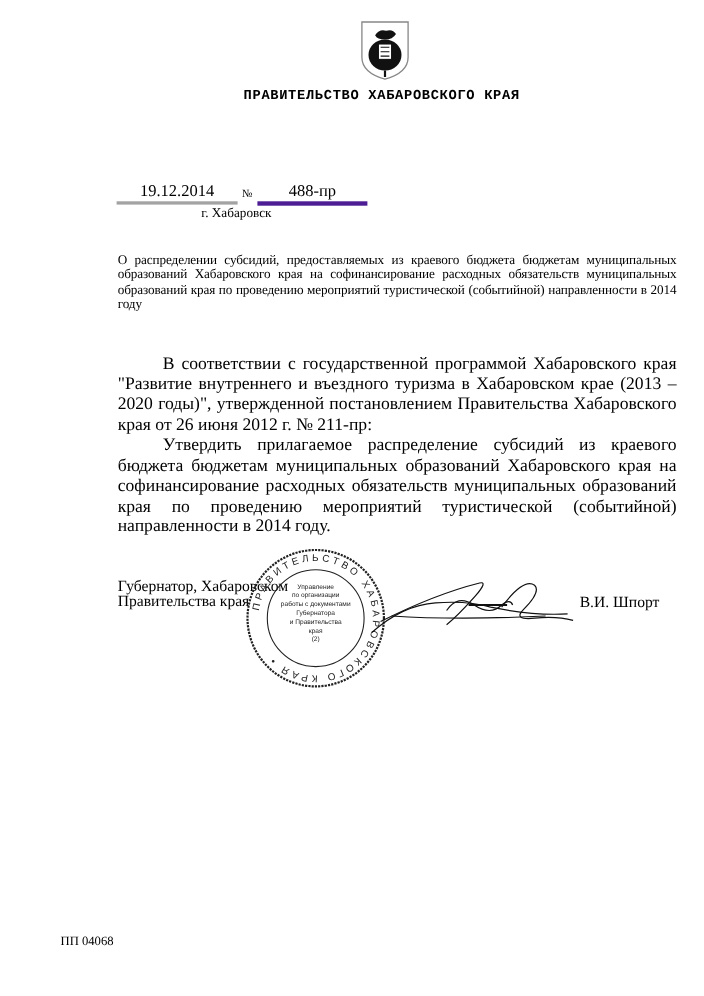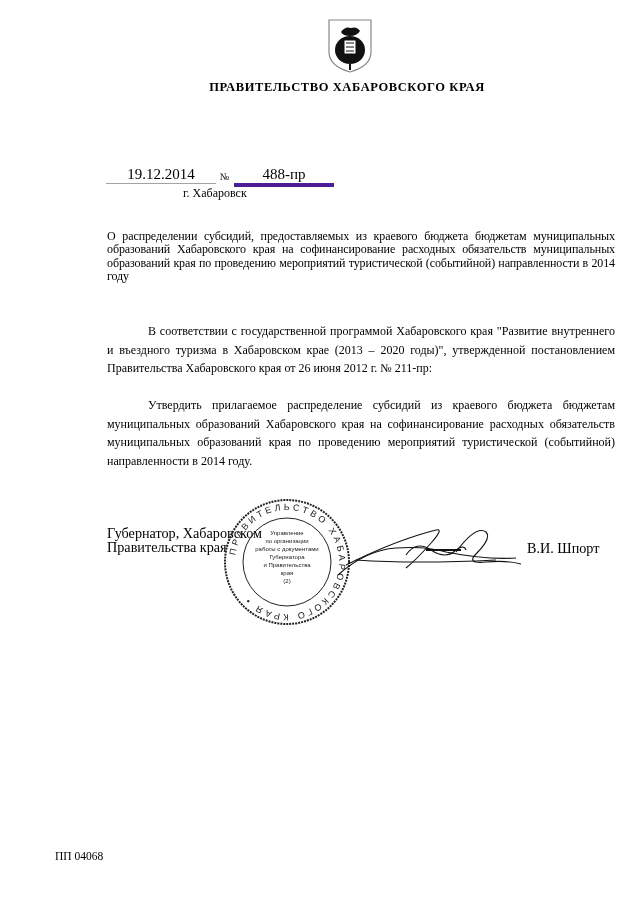--- a/index.html
+++ b/index.html
@@ -25,20 +25,21 @@
     .org-title {
       position: absolute;
       left: 0; width: 640px;
       top: 80px;
       text-align: center;
       font-weight: bold;
       font-size: 12.5px;
       letter-spacing: 0.6px;
       padding-left: 54px;
       box-sizing: border-box;
+      font-family: Liberation Mono, monospace;
     }
     .doc-type {
       position: absolute;
       left: 0; width: 640px;
       top: 106px;
       text-align: center;
       font-weight: bold;
       font-size: 13px;
       letter-spacing: 0.3px;
       padding-left: 62px;
@@ -49,21 +50,21 @@
       position: absolute;
       top: 166px;
       left: 106px;
       height: 20px;
       font-size: 15px;
     }
     .date-field {
       position: absolute;
       left: 0; top: 0;
       width: 110px;
-      border-bottom: 1px solid #a3a3a3;
+      border-bottom: 3px solid #a3a3a3;
       text-align: center;
       line-height: 17px;
     }
     .no-sign {
       position: absolute;
       left: 114px; top: 4px;
       font-size: 10px;
       line-height: 14px;
     }
     .number-field {
@@ -88,21 +89,21 @@
       font-size: 12px;
       line-height: 13.3px;
       text-align: justify;
       letter-spacing: -0.1px;
     }
 
     .body-text {
       position: absolute;
       left: 107px;
       width: 508px;
-      font-size: 12px;
+      font-size: 16px;
       line-height: 18.5px;
       text-align: justify;
       margin: 0;
     }
     .para1 { top: 322px; }
     .para2 { top: 396px; }
     .indent { text-indent: 41px; }
 
     .sign-title {
       position: absolute;

